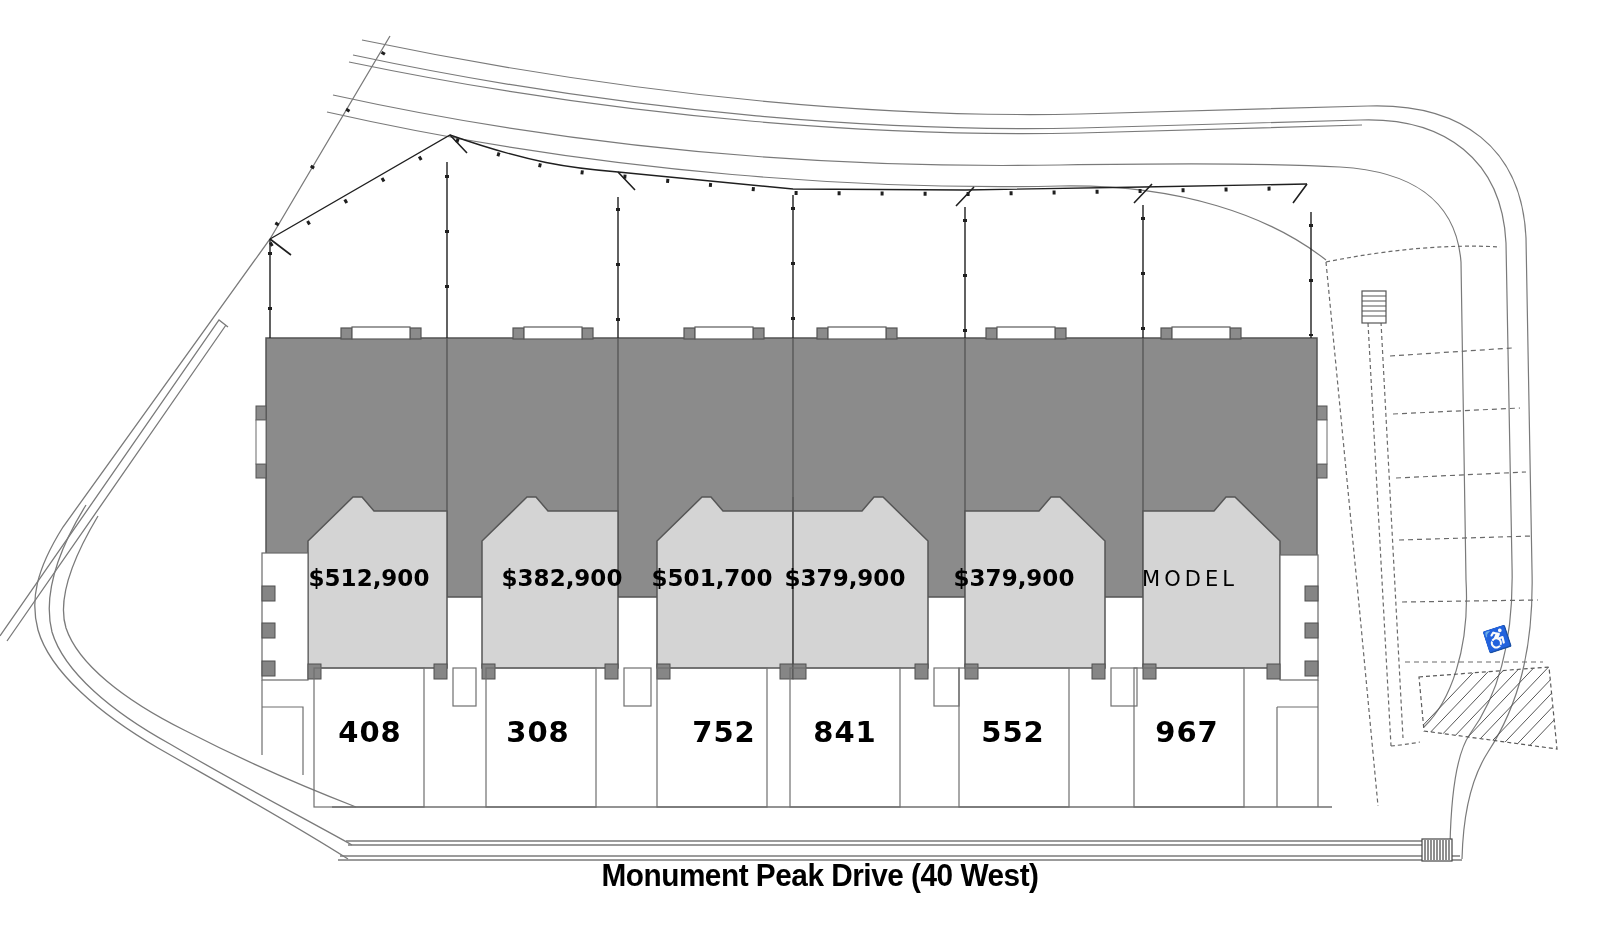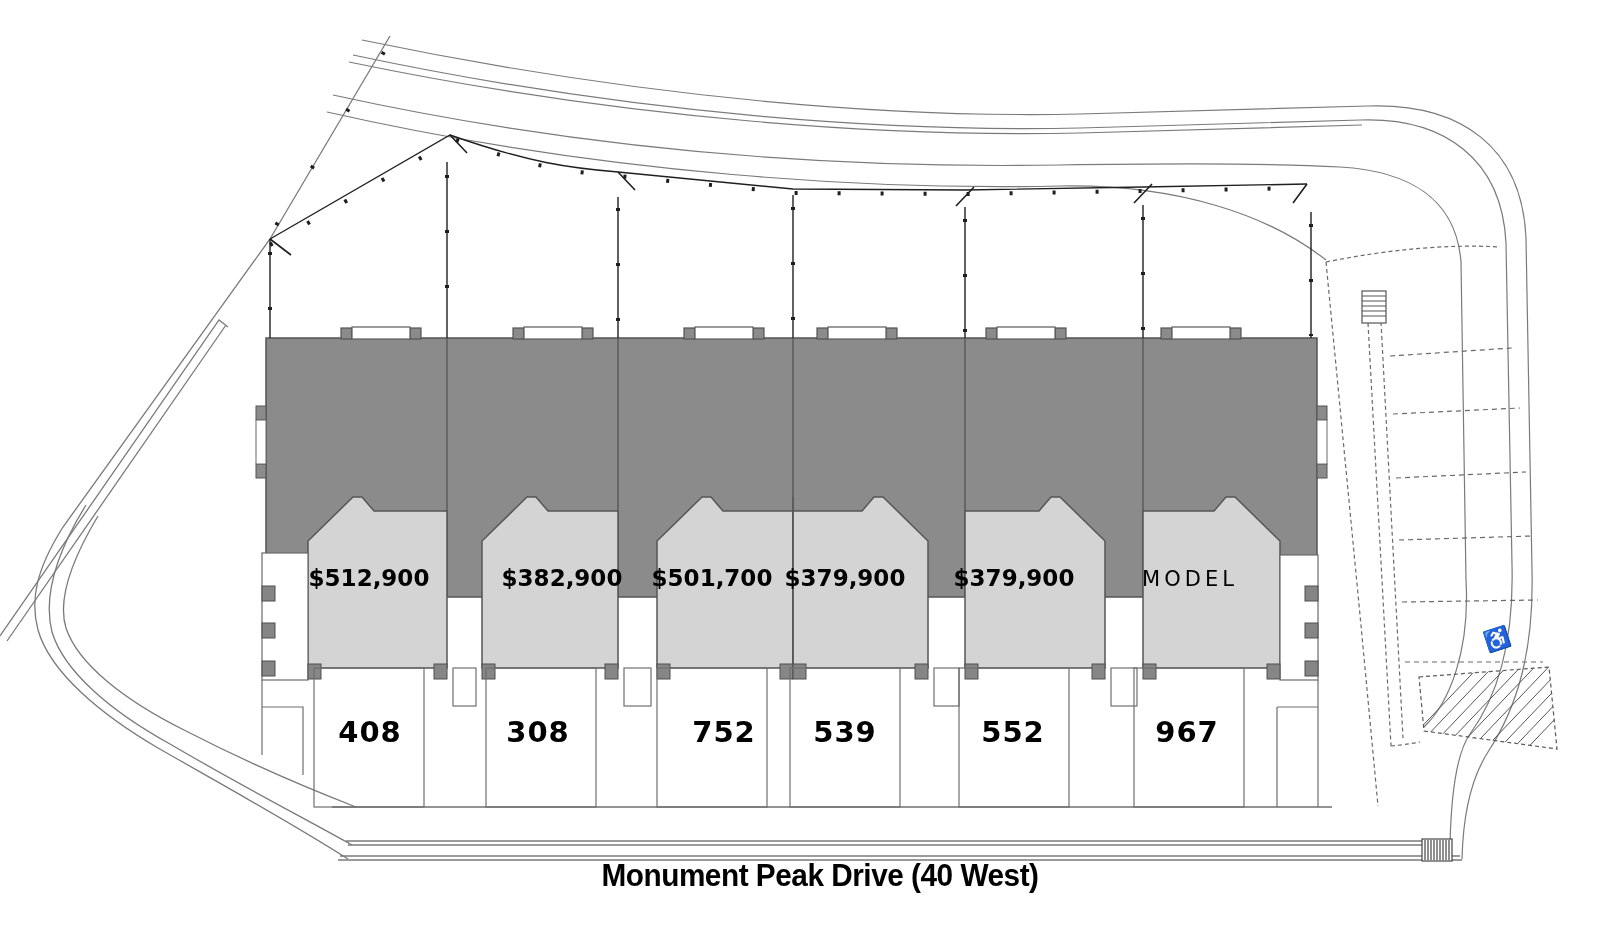--- a/index.html
+++ b/index.html
@@ -200,20 +200,20 @@
   <div class="lbl price" style="left:369px;top:578px;">$512,900</div>
   <div class="lbl price" style="left:562px;top:578px;">$382,900</div>
   <div class="lbl price" style="left:712px;top:578px;">$501,700</div>
   <div class="lbl price" style="left:845px;top:578px;">$379,900</div>
   <div class="lbl price" style="left:1014px;top:578px;">$379,900</div>
   <div class="lbl model" style="left:1190px;top:579px;">MODEL</div>
 
   <div class="lbl addr" style="left:370px;top:732px;">408</div>
   <div class="lbl addr" style="left:538px;top:732px;">308</div>
   <div class="lbl addr" style="left:712px;top:732px;margin-left:12px;">752</div>
-  <div class="lbl addr" style="left:845px;top:732px;">539</div>
+  <div class="lbl addr" style="left:845px;top:732px;">841</div>
   <div class="lbl addr" style="left:1013px;top:732px;">552</div>
   <div class="lbl addr" style="left:1187px;top:732px;">967</div>
 
   <div class="lbl street" style="left:820px;top:875px;">Monument Peak Drive (40 West)</div>
 
   <div class="lbl hcap" style="left:1497px;top:639px;">♿</div>
 </div>
 
 </body></html>

